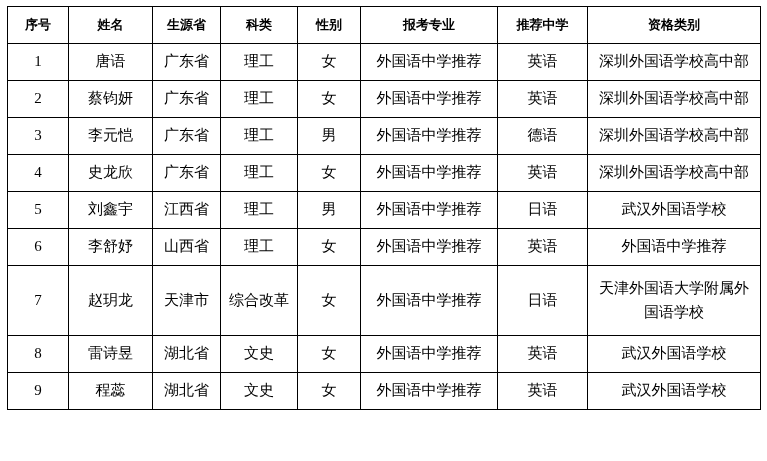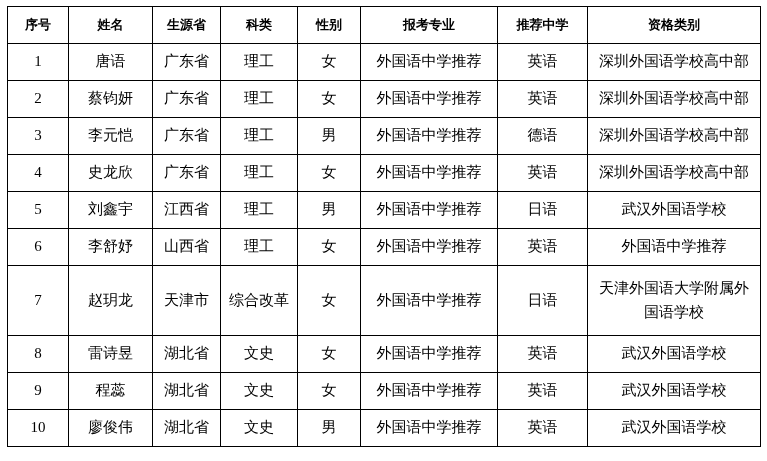--- a/index.html
+++ b/index.html
@@ -155,25 +155,15 @@
       <tr>
         <td>9</td>
         <td>程蕊</td>
         <td>湖北省</td>
         <td>文史</td>
         <td>女</td>
         <td>外国语中学推荐</td>
         <td>英语</td>
         <td>武汉外国语学校</td>
       </tr>
-      <tr>
-        <td>10</td>
-        <td>廖俊伟</td>
-        <td>湖北省</td>
-        <td>文史</td>
-        <td>男</td>
-        <td>外国语中学推荐</td>
-        <td>英语</td>
-        <td>武汉外国语学校</td>
-      </tr>
     </tbody>
   </table>
 </div>
 
 </body></html>

